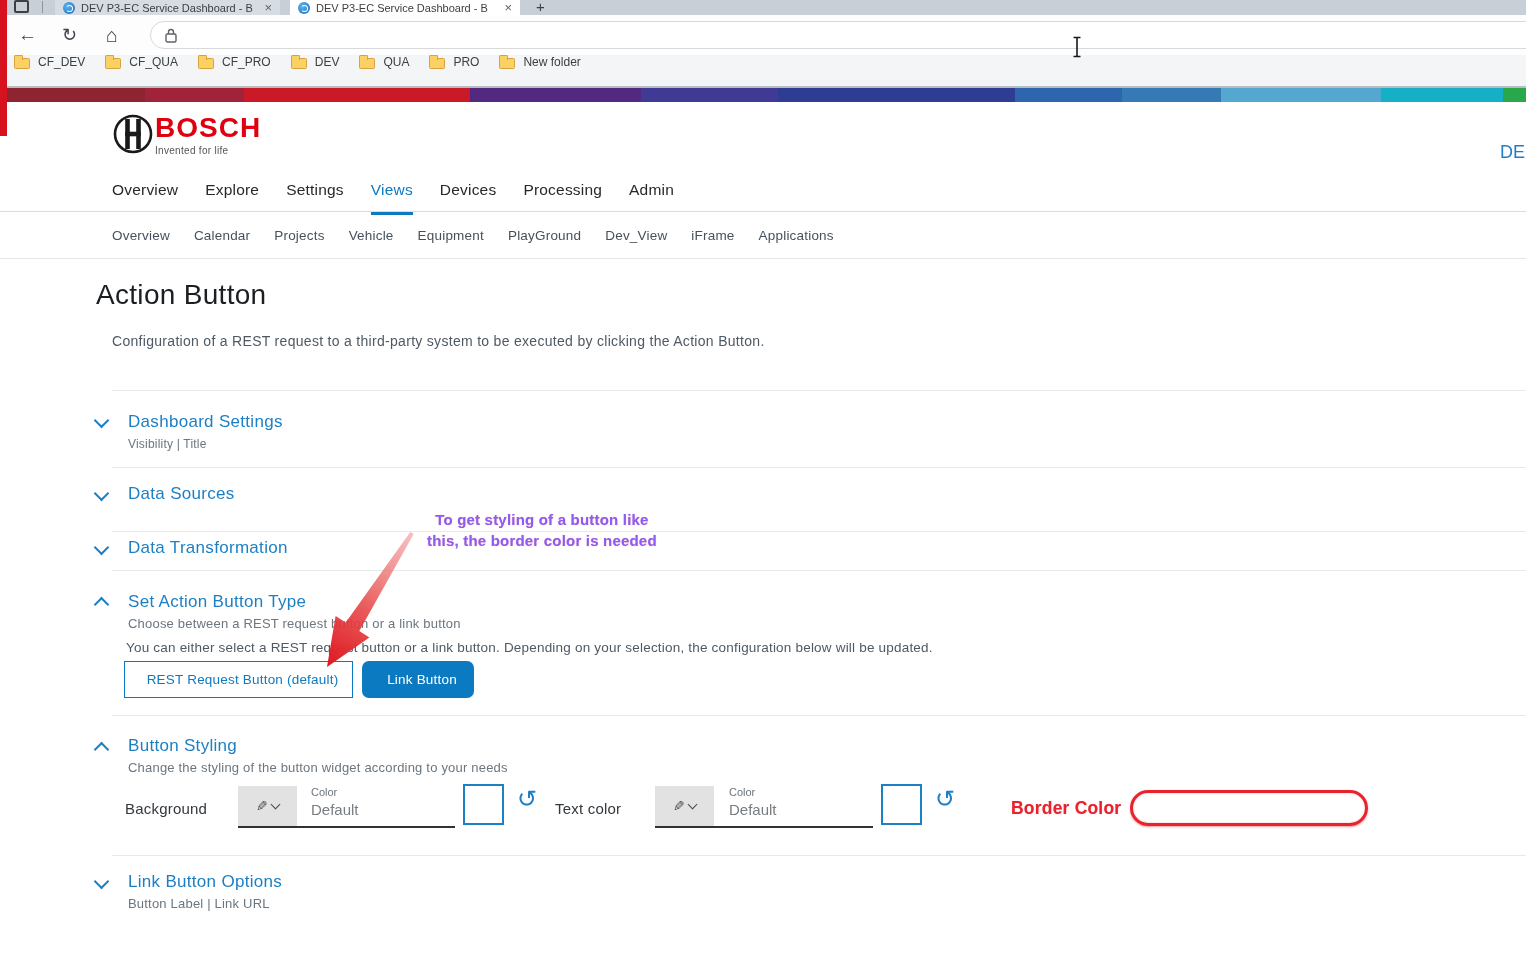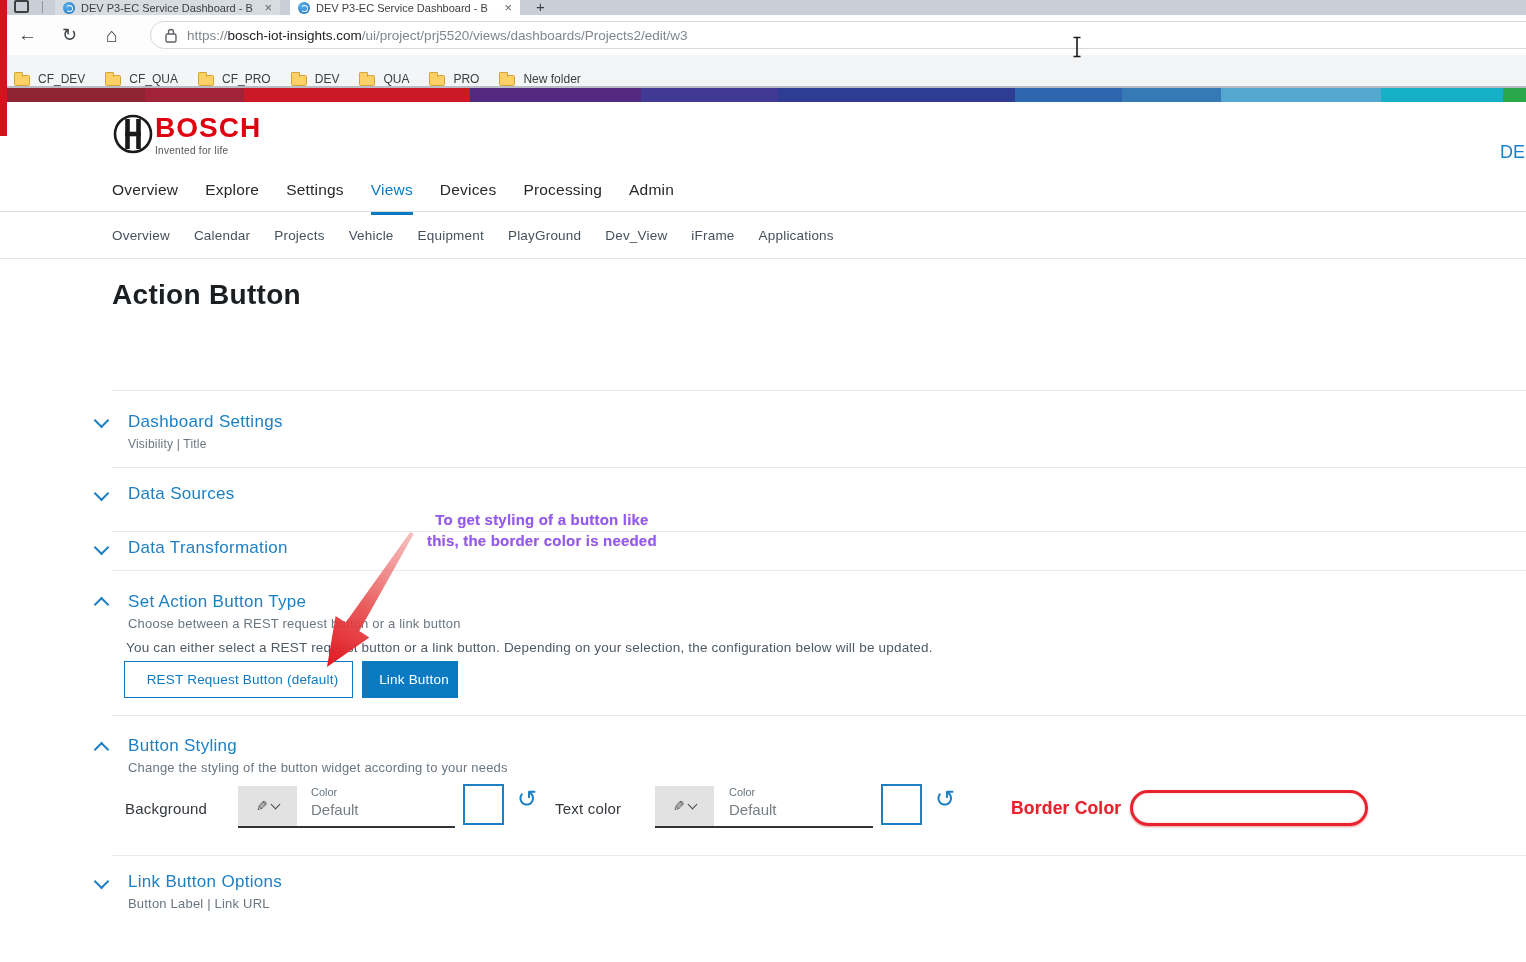--- a/index.html
+++ b/index.html
@@ -28,21 +28,21 @@
   .ico-refresh { left:62px; font-size:18px; }
   .ico-home { left:106px; font-size:20px; }
   .urlbar { position:absolute; left:150px; top:6px; width:1390px; height:28px; border-radius:14px; background:#fff; border:1px solid #d7d9dd; display:flex; align-items:center; padding-left:14px; }
   .lock-ico { margin-right:10px; display:inline-flex; }
   .url-text { font-size:13.5px; white-space:nowrap; }
   .url-scheme, .url-path { color:#80868b; }
   .url-host { color:#202124; }
 
   .ibeam { position:absolute; left:1071px; top:36px; z-index:50; }
 
-  .bookmarks { position:absolute; left:0; top:55px; width:1526px; height:31px; background:#f4f5f6; display:flex; align-items:flex-end; padding-left:14px; gap:20px; }
+  .bookmarks { position:absolute; left:0; top:55px; width:1526px; height:31px; background:#f4f5f6; display:flex; align-items:flex-start; padding-left:14px; gap:20px; }
   .bm-item { display:flex; align-items:center; gap:8px; }
   .bm-label { font-size:12px; color:#3c4043; }
   .folder-ico { position:relative; width:16px; height:11px; background:#fbd064; border:1px solid #d9a33c; border-radius:1.5px; margin-top:3px; }
   .folder-ico::before { content:""; position:absolute; left:-1px; top:-4px; width:7px; height:4px; background:#fbd064; border:1px solid #d9a33c; border-bottom:none; border-radius:1.5px 1.5px 0 0; }
 
   .chrome-divider { position:absolute; left:0; top:86px; width:1526px; height:2px; background:#b8bcc4; }
   .supergraphic { position:absolute; left:0; top:88px; width:1526px; height:14px;
     background:linear-gradient(to right,
       #8e2332 0%, #8e2332 9.5%, #a12339 9.5%, #a12339 16%,
       #cc1927 16%, #cc1927 30.8%, #53287f 30.8%, #53287f 42%,
@@ -60,36 +60,36 @@
   .main-nav { position:absolute; left:112px; top:181px; display:flex; gap:27px; }
   .main-nav .nav-item { font-size:15.5px; color:#26292c; padding-bottom:13px; letter-spacing:0.2px; }
   .main-nav .nav-item.active { color:#0c7ac0; border-bottom:3px solid #0c7ac0; }
   .header-rule { position:absolute; left:0; top:211px; width:1526px; height:1px; background:#dadde0; }
 
   .sub-nav { position:absolute; left:112px; top:228px; display:flex; gap:24px; }
   .sub-nav .nav-item { font-size:13.5px; color:#46515c; letter-spacing:0.2px; }
   .subnav-rule { position:absolute; left:0; top:258px; width:1526px; height:1px; background:#e3e6e8; }
 
   
-  .page-title { position:absolute; left:112px; top:279px; font-size:28px; font-weight:bold; color:#1c1f22; letter-spacing:0.3px; }
+  .page-title { position:absolute; left:96px; top:279px; font-size:28px; font-weight:normal; color:#1c1f22; letter-spacing:0.3px; }
   .page-desc { position:absolute; left:112px; top:333px; font-size:14px; color:#4e5963; letter-spacing:0.3px; }
 
   .divider { position:absolute; left:112px; width:1414px; height:1px; background:#e7e9eb; }
 
   .chev { position:absolute; width:11px; height:11px; border-right:2px solid #1d7fc4; border-bottom:2px solid #1d7fc4; }
   .chev.down { transform:rotate(45deg); }
   .chev.up { transform:rotate(-135deg); }
   .sec-title { position:absolute; left:128px; font-size:17px; color:#1d7fc4; letter-spacing:0.3px; }
   .sec-sub { position:absolute; left:128px; font-size:12px; color:#6b7680; letter-spacing:0.2px; }
   .sec-text { position:absolute; left:126px; font-size:13.5px; color:#4e5963; letter-spacing:0.2px; }
 
   .btn-row { position:absolute; left:124px; top:661px; display:flex; gap:9px; }
   .btn { height:37px; display:flex; align-items:center; justify-content:center; font-size:13.5px; letter-spacing:0.2px;padding-left:8px; }
   .btn-outline { width:229px; background:#fff; border:1px solid #0c7ac0; color:#0c7ac0; }
-  .btn-solid { width:96px; background:#0c7ac0; color:#fff; }
+  .btn-solid { width:112px; background:#0c7ac0; color:#fff;border-radius:7px; }
 
   
   .style-row { position:absolute; left:0; top:783px; width:1526px; height:50px; }
   .ctl-label { position:absolute; font-size:15px; color:#33383d; letter-spacing:0.2px; }
   .dd { position:absolute; top:3px; width:59px; height:40px; background:#e2e2e2; display:flex; align-items:center; justify-content:center; gap:5px; }
   .dd .pencil { font-size:14px; color:#44494e; transform:scaleX(-1); }
   .dd .dchev { width:7px; height:7px; border-right:1.5px solid #44494e; border-bottom:1.5px solid #44494e; transform:rotate(45deg); margin-top:-3px; }
   .fld-label { position:absolute; top:3px; font-size:11px; color:#6b7680; }
   .fld-value { position:absolute; top:18px; font-size:15px; color:#787d82; }
   .underline { position:absolute; top:43px; height:2px; background:#2e3338; }
@@ -127,21 +127,20 @@
     <span class="nav-ico ico-back">←</span>
     <span class="nav-ico ico-refresh">↻</span>
     <span class="nav-ico ico-home">⌂</span>
     <div class="urlbar">
       <span class="lock-ico">
         <svg width="12" height="15" viewBox="0 0 12 15">
             <rect x="1" y="6" width="10" height="8" rx="1.5" fill="none" stroke="#5f6368" stroke-width="1.4"></rect>
             <path d="M3.5 6 V4 a2.5 2.5 0 0 1 5 0 V6" fill="none" stroke="#5f6368" stroke-width="1.4"></path>
           </svg>
       </span>
-      <span class="url-text"><span class="url-scheme">https://</span><span class="url-host">bosch-iot-insights.com</span><span class="url-path">/ui/project/prj5520/views/dashboards/Projects2/edit/w3</span></span>
     </div>
   </div>
 
   <span class="ibeam">
     <svg width="12" height="22" viewBox="0 0 12 22">
         <path d="M2.5 1.5 h7 M6 1.5 v19 M2.5 20.5 h7" stroke="#1a1a1a" stroke-width="1.6" fill="none"></path>
       </svg>
   </span>
 
   <div class="bookmarks">
@@ -214,20 +213,21 @@
     <span class="nav-item">Vehicle</span>
     <span class="nav-item">Equipment</span>
     <span class="nav-item">PlayGround</span>
     <span class="nav-item">Dev_View</span>
     <span class="nav-item">iFrame</span>
     <span class="nav-item">Applications</span>
   </div>
   <div class="subnav-rule"></div>
 
   <div class="page-title">Action Button</div>
+  <div class="page-desc">Configuration of a REST request to a third-party system to be executed by clicking the Action Button.</div>
 
   <div class="divider" style="top:390px"></div>
 
   <span class="chev down" style="left:96px; top:415px"></span>
   <span class="sec-title" style="top:412px">Dashboard Settings</span>
   <span class="sec-sub" style="top:437px">Visibility | Title</span>
   <div class="divider" style="top:467px"></div>
 
   <span class="chev down" style="left:96px; top:488px"></span>
   <span class="sec-title" style="top:484px">Data Sources</span>

